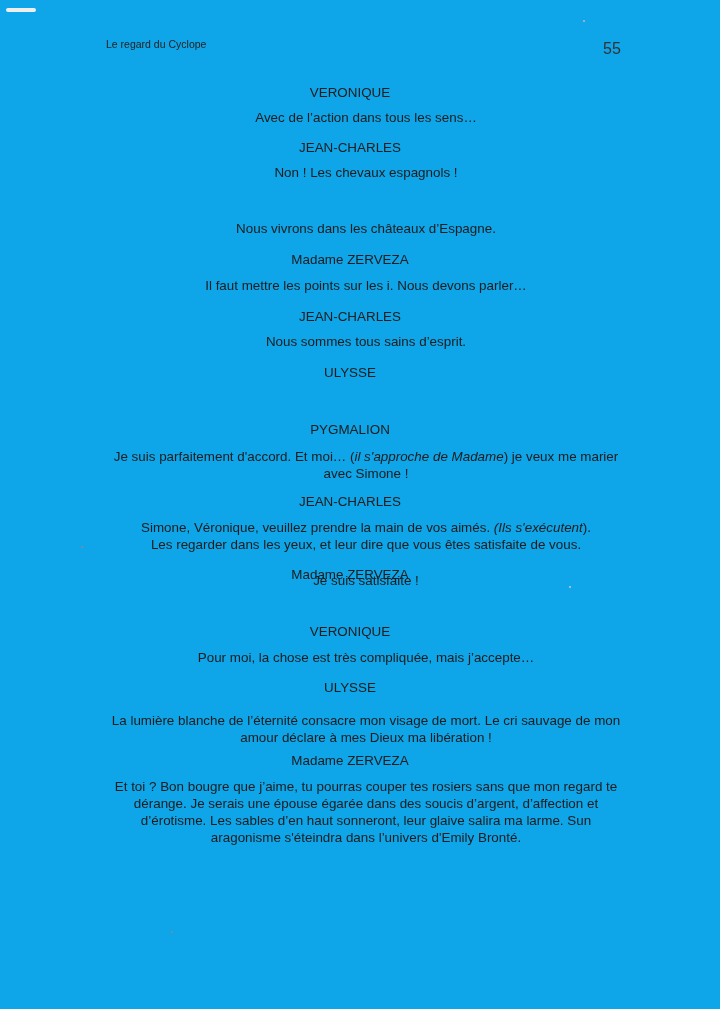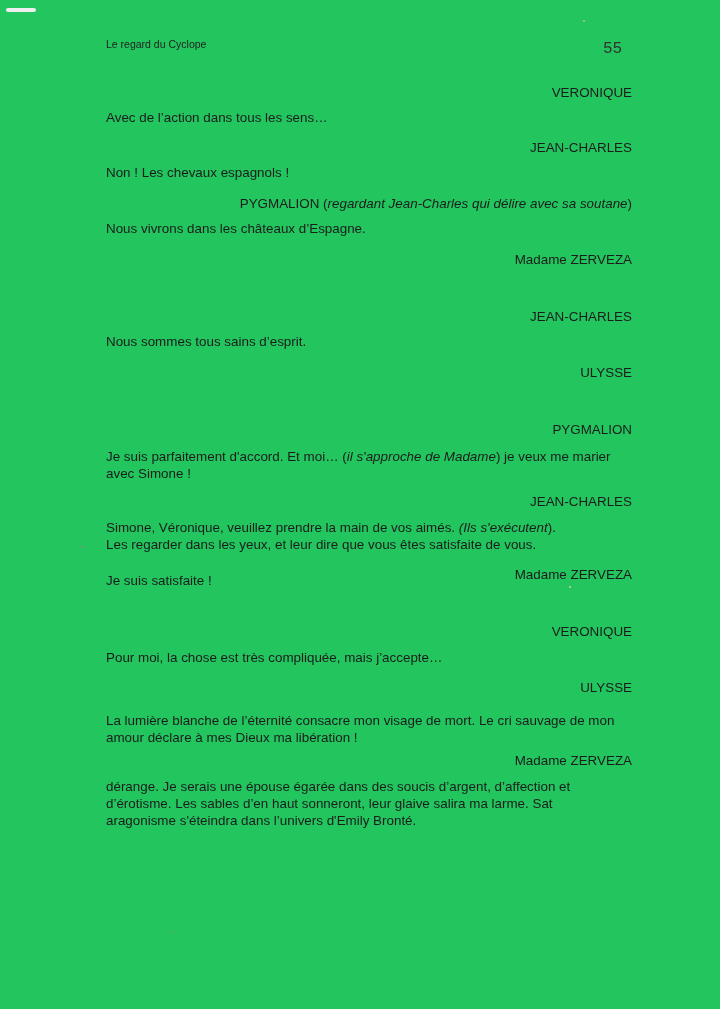--- a/index.html
+++ b/index.html
@@ -1,23 +1,23 @@
 <!DOCTYPE html>
 <html><head>
   <meta charset="utf-8">
   <style>
     html, body { margin: 0; padding: 0; background: #ffffff; }
     body { width: 720px; height: 1009px; position: relative; overflow: hidden;
            font-family: "Liberation Sans", sans-serif; color: #1c1c1c; }
-    .page { position: absolute; left: 0; top: 0; width: 720px; height: 1009px; background: #22c55e; }
+    .page { position: absolute; left: 0; top: 0; width: 720px; height: 1009px; background: #0ea5e9; }
     .header-title { position: absolute; left: 106px; top: 38px; font-size: 10.5px; color: #222; }
-    .page-number { position: absolute; left: 603px; top: 40px; font-family: Liberation Mono, monospace; font-size: 16px; color: #333; }
-    .speaker { position: absolute; left: 122px; width: 510px; text-align: right; font-size: 13.4px; line-height: 16px; }
+    .page-number { position: absolute; left: 603px; top: 40px; font-family: Liberation Sans, sans-serif; font-size: 16px; color: #333; }
+    .speaker { position: absolute; left: 95px; width: 510px; text-align: center; font-size: 13.4px; line-height: 16px; }
     .para { position: absolute; left: 106px; width: 520px; font-size: 13.4px; line-height: 17px; }
-    .para .ln { display: block; white-space: nowrap; }
+    .para .ln { display: block; white-space: nowrap; text-align: center; }
     em { font-style: italic; }
     .speck { position: absolute; width: 2px; height: 2px; background: #8a8a8a; border-radius: 1px; }
     .smudge { position: absolute; left: 6px; top: 8px; width: 30px; height: 4px; background: #eeeeee; border-radius: 2px; }
   </style>
 </head>
 <body>
 
 <div class="page">
   <div class="smudge"></div>
 
@@ -27,29 +27,28 @@
   <div class="speaker" style="top:85px">VERONIQUE</div>
   <div class="para" style="top:109px">
     <span class="ln">Avec de l’action dans tous les sens…</span>
   </div>
 
   <div class="speaker" style="top:140px">JEAN-CHARLES</div>
   <div class="para" style="top:164px">
     <span class="ln">Non ! Les chevaux espagnols !</span>
   </div>
 
-  <div class="speaker" style="top:196px">
-    <span>PYGMALION</span>
-    <span>(</span><em>regardant Jean-Charles qui délire avec sa soutane</em><span>)</span>
-  </div>
   <div class="para" style="top:220px">
     <span class="ln">Nous vivrons dans les châteaux d’Espagne.</span>
   </div>
 
   <div class="speaker" style="top:252px">Madame ZERVEZA</div>
+  <div class="para" style="top:277px">
+    <span class="ln">Il faut mettre les points sur les i. Nous devons parler…</span>
+  </div>
 
   <div class="speaker" style="top:309px">JEAN-CHARLES</div>
   <div class="para" style="top:333px">
     <span class="ln">Nous sommes tous sains d’esprit.</span>
   </div>
 
   <div class="speaker" style="top:365px">ULYSSE</div>
 
   <div class="speaker" style="top:422px">PYGMALION</div>
   <div class="para" style="top:448px">
@@ -74,22 +73,23 @@
   </div>
 
   <div class="speaker" style="top:680px">ULYSSE</div>
   <div class="para" style="top:712px">
     <span class="ln">La lumière blanche de l’éternité consacre mon visage de mort. Le cri sauvage de mon</span>
     <span class="ln">amour déclare à mes Dieux ma libération !</span>
   </div>
 
   <div class="speaker" style="top:753px">Madame ZERVEZA</div>
   <div class="para" style="top:778px">
+    <span class="ln">Et toi ? Bon bougre que j’aime, tu pourras couper tes rosiers sans que mon regard te</span>
     <span class="ln">dérange. Je serais une épouse égarée dans des soucis d’argent, d’affection et</span>
-    <span class="ln">d’érotisme. Les sables d’en haut sonneront, leur glaive salira ma larme. Sat</span>
+    <span class="ln">d’érotisme. Les sables d’en haut sonneront, leur glaive salira ma larme. Sun</span>
     <span class="ln">aragonisme s'éteindra dans l’univers d'Emily Bronté.</span>
   </div>
 
   <div class="speck" style="left:583px; top:20px; background:#bbb;"></div>
   <div class="speck" style="left:81px; top:546px;"></div>
   <div class="speck" style="left:569px; top:586px; background:#ccc;"></div>
   <div class="speck" style="left:171px; top:931px;"></div>
 </div>
 
 </body></html>

